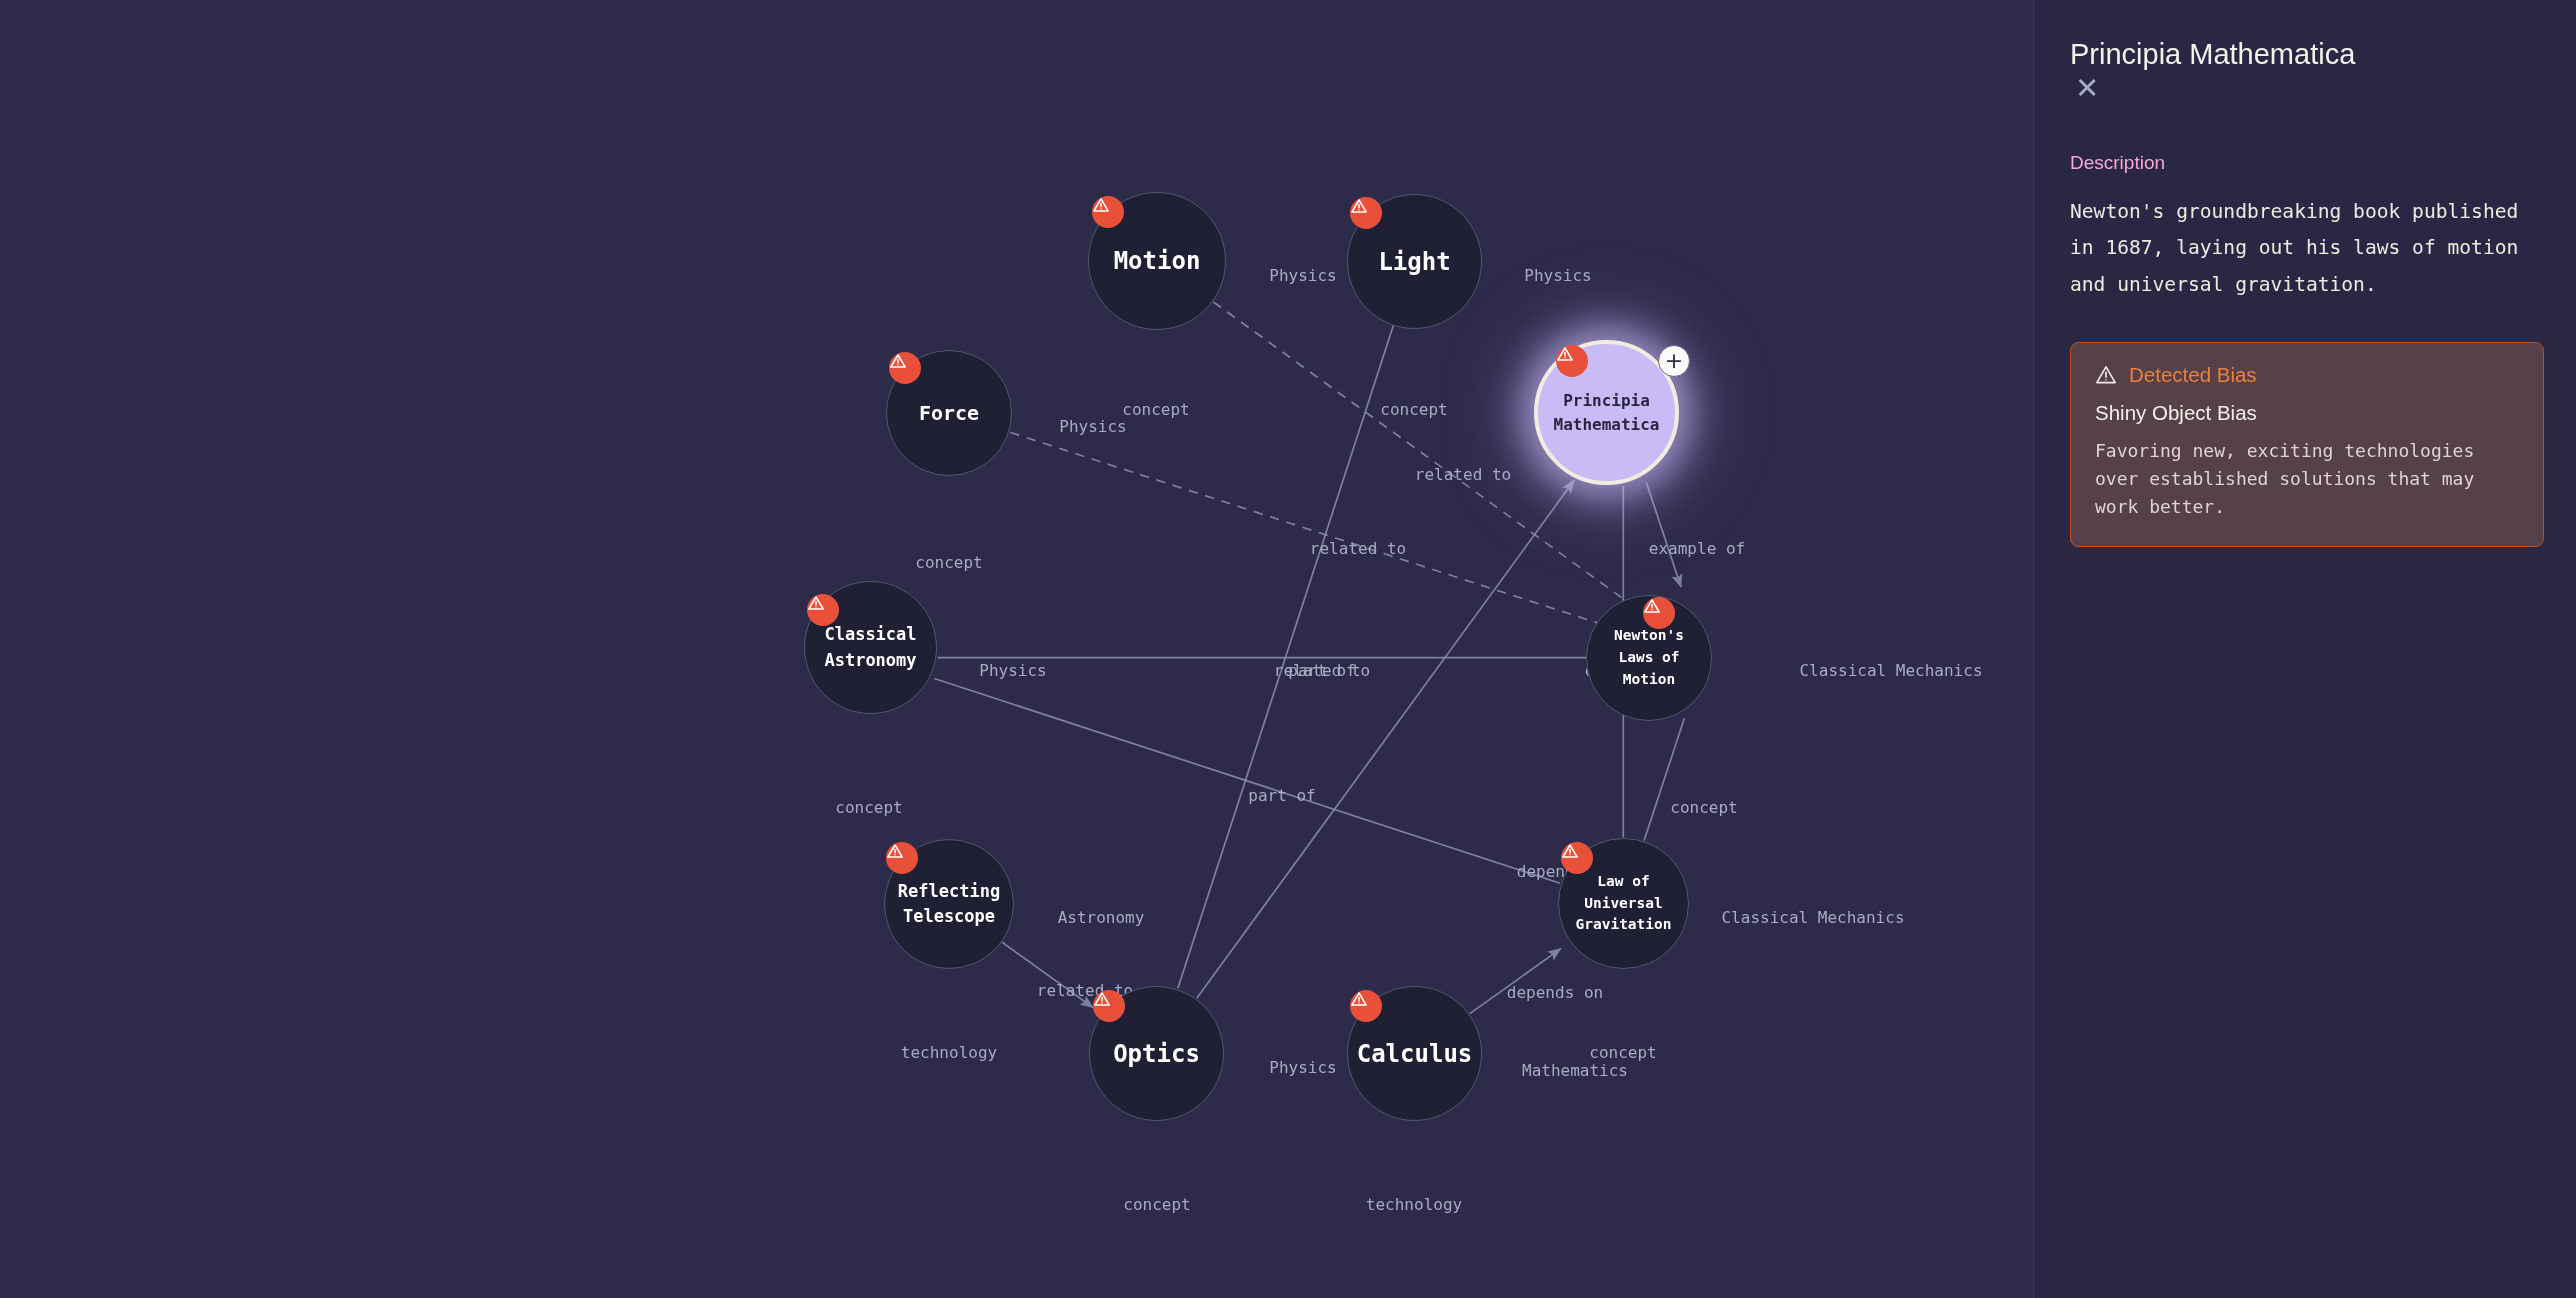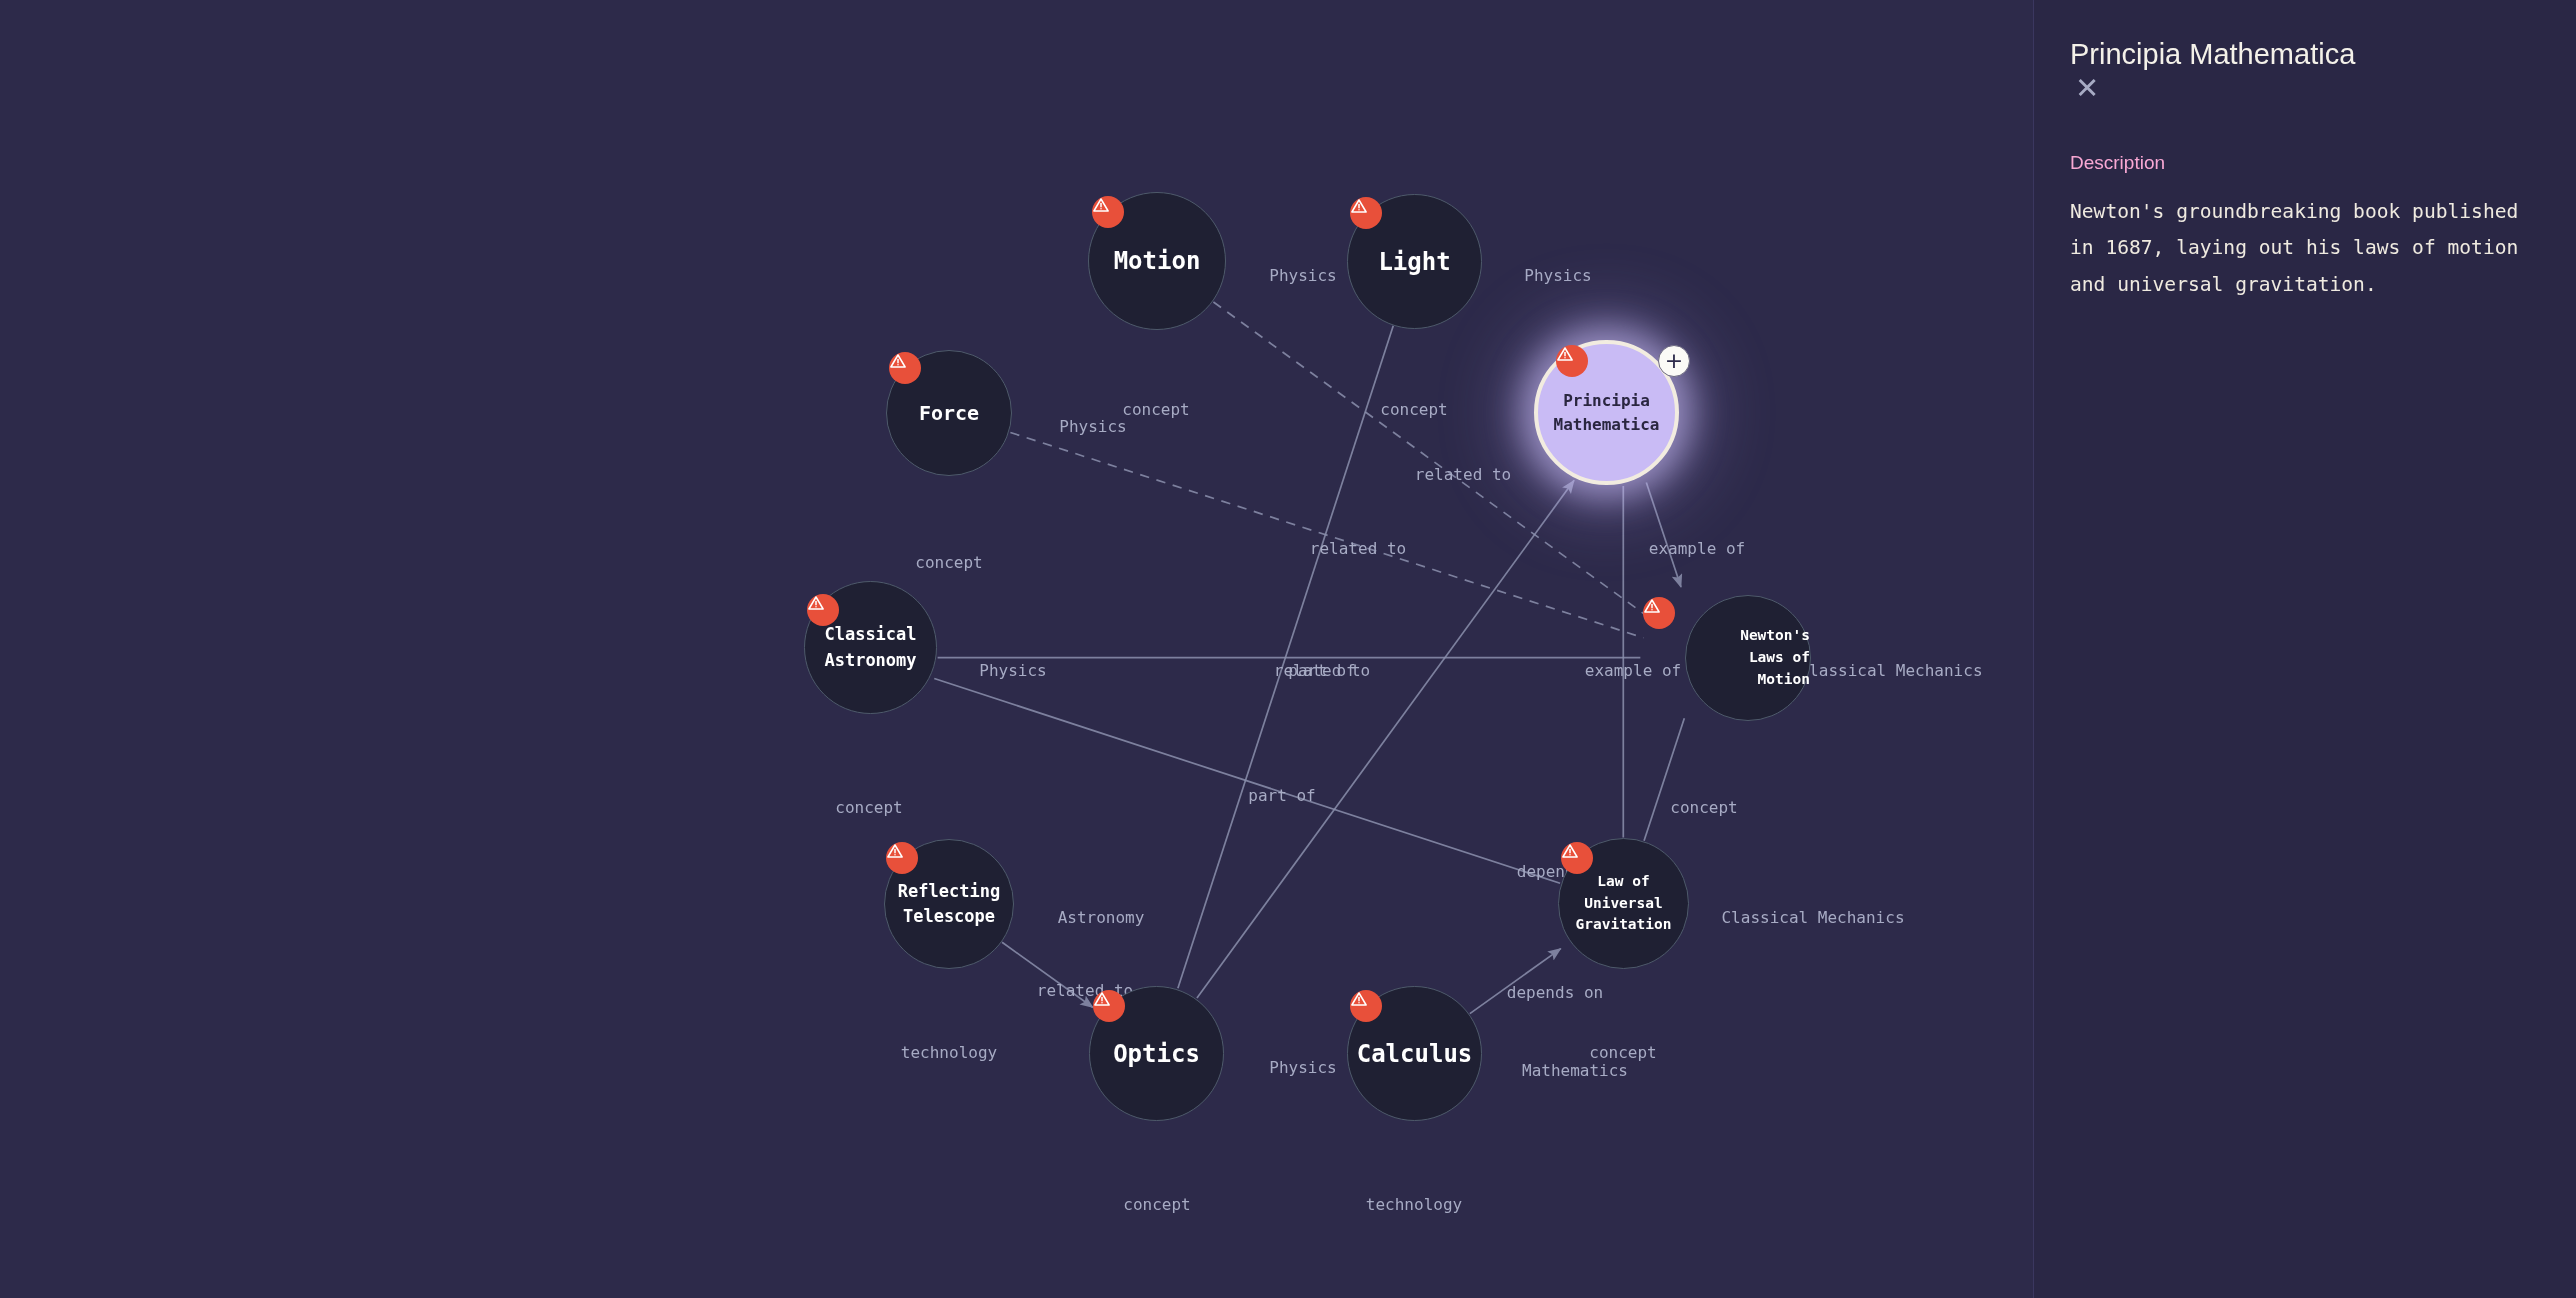--- a/index.html
+++ b/index.html
@@ -249,21 +249,21 @@
             <div class="nl">Classical</div>
             <div class="nl">Astronomy</div>
           </div>
           <div class="warn-badge" style="left: 807px; top: 594px;">
             <svg viewBox="0 0 24 24" fill="none" stroke="#ffffff" stroke-width="2" stroke-linecap="round" stroke-linejoin="round">
               <path d="M12 4 L21.5 20 L2.5 20 Z"></path>
               <line x1="12" y1="10" x2="12" y2="14.4"></line>
               <circle cx="12" cy="17" r="1" fill="#ffffff" stroke="none"></circle>
             </svg>
           </div>
-          <div class="node" title="Newton's Laws of Motion" style="left: 1685px; top: 595px; height: 126px; width: 126px; font-size: 14.5px; align-items: flex-end;">
+          <div class="node" title="Newton's Laws of Motion" style="left: 1586px; top: 595px; height: 126px; width: 126px; font-size: 14.5px;">
             <div class="nl">Newton's</div>
             <div class="nl">Laws of</div>
             <div class="nl">Motion</div>
           </div>
           <div class="warn-badge" style="left: 1643px; top: 597px;">
             <svg viewBox="0 0 24 24" fill="none" stroke="#ffffff" stroke-width="2" stroke-linecap="round" stroke-linejoin="round">
               <path d="M12 4 L21.5 20 L2.5 20 Z"></path>
               <line x1="12" y1="10" x2="12" y2="14.4"></line>
               <circle cx="12" cy="17" r="1" fill="#ffffff" stroke="none"></circle>
             </svg>
@@ -347,15 +347,29 @@
 
   <aside class="panel">
     <div class="panel-head">
       <div class="panel-title">Principia Mathematica</div>
       <button class="close-btn">✕</button>
     </div>
 
     <div class="sec-label">Description</div>
     <div class="desc-text">Newton's groundbreaking book published in 1687, laying out his laws of motion and universal gravitation.</div>
 
+    <div class="bias-card">
+      <div class="bias-head">
+        <span>
+          <svg viewBox="0 0 24 24" fill="none" stroke="#f0ece4" stroke-width="1.8" stroke-linecap="round" stroke-linejoin="round">
+            <path d="M12 3.2 L22 20.3 L2 20.3 Z"></path>
+            <line x1="12" y1="9.2" x2="12" y2="14.4"></line>
+            <circle cx="12" cy="17.3" r="0.9" fill="#f0ece4" stroke="none"></circle>
+          </svg>
+        </span>
+        <span class="bias-head-text">Detected Bias</span>
+      </div>
+      <div class="bias-name">Shiny Object Bias</div>
+      <div class="bias-desc">Favoring new, exciting technologies over established solutions that may work better.</div>
+    </div>
   </aside>
 </div>
 
 
 </body></html>

